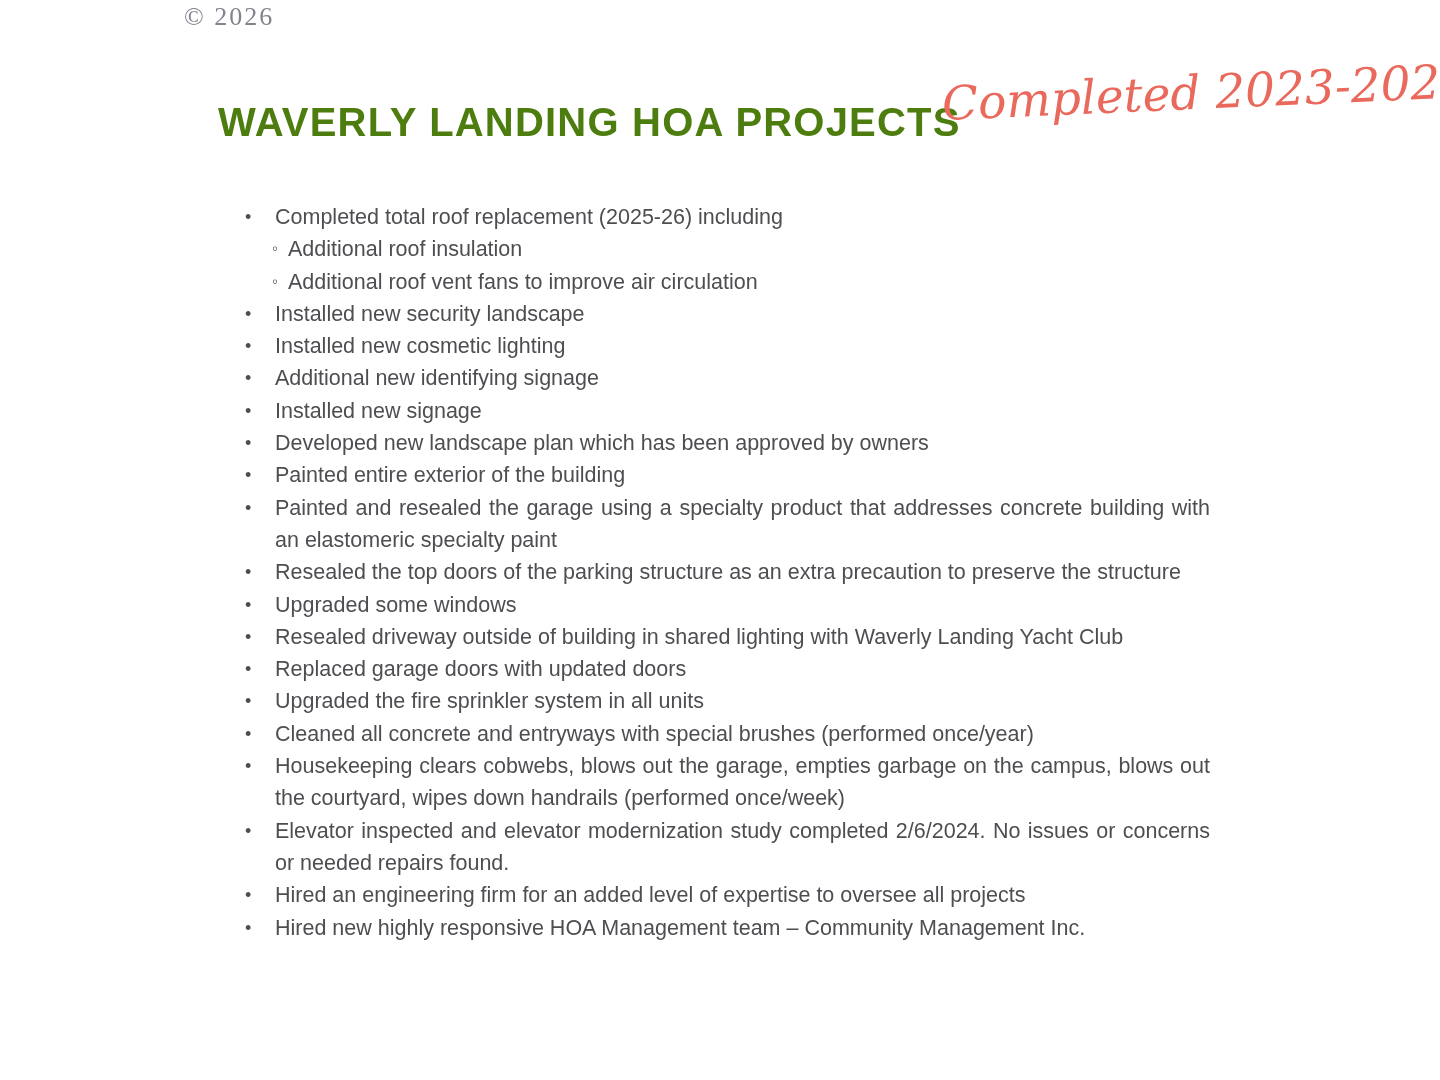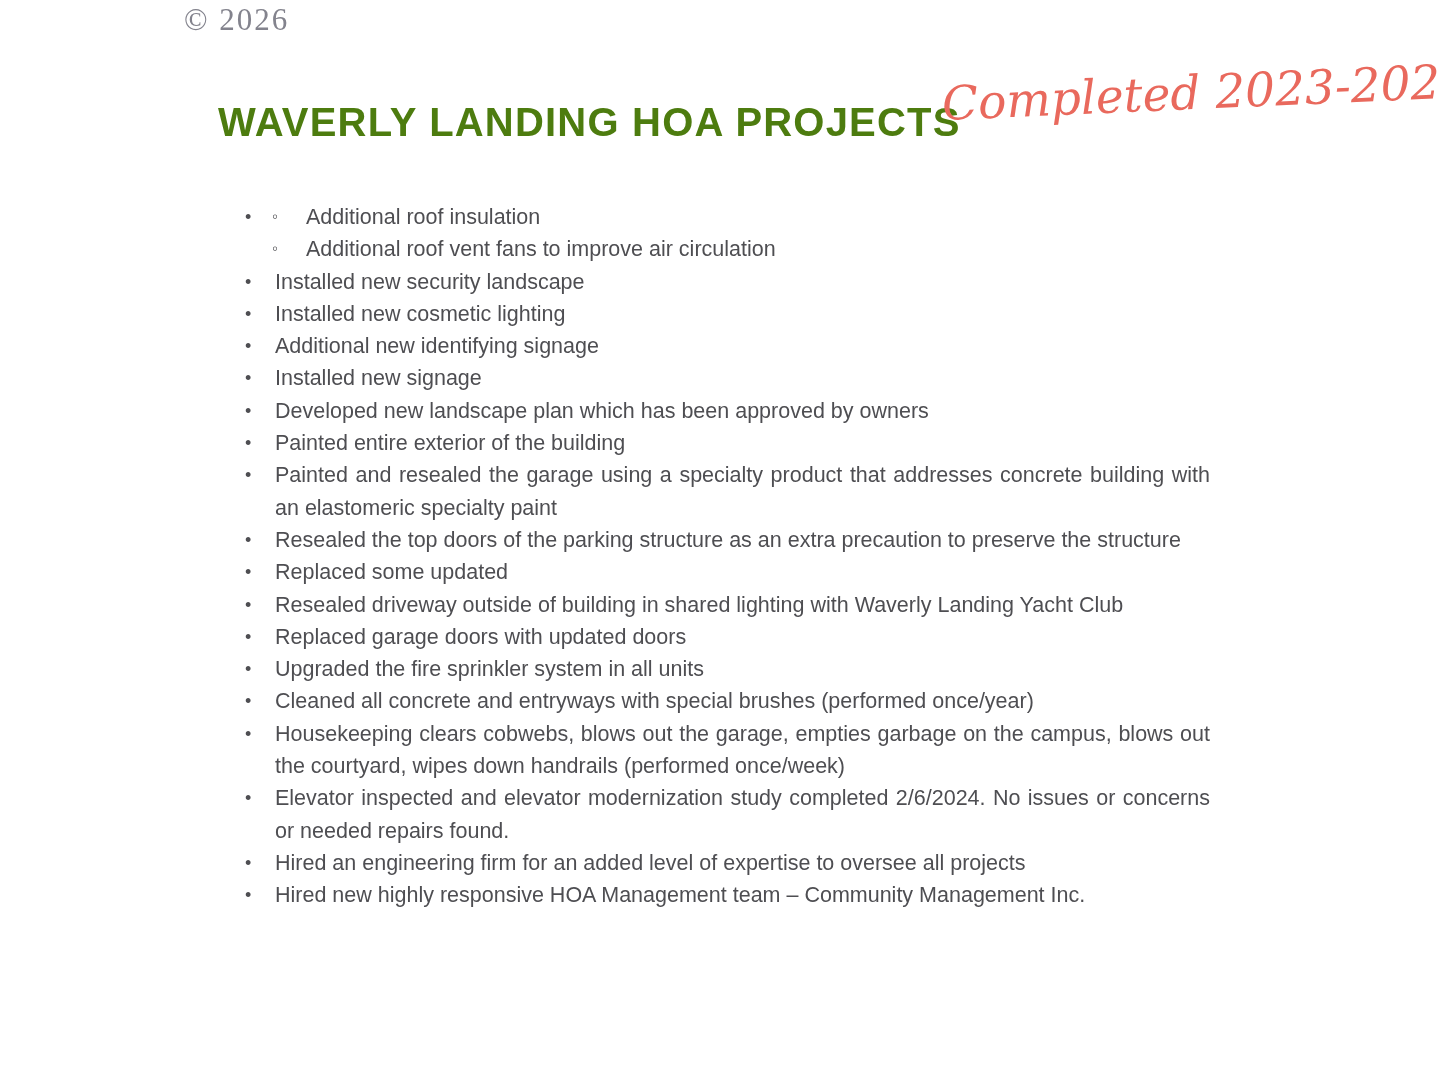--- a/index.html
+++ b/index.html
@@ -13,21 +13,21 @@
     height: 1080px;
     background: #ffffff;
     overflow: hidden;
     font-family: "Liberation Sans", sans-serif;
   }
   .copyright {
     position: absolute;
     left: 184px;
     top: 2px;
     font-family: "Liberation Serif", serif;
-    font-size: 31px;
+    font-size: 26px;
     letter-spacing: 2px;
     color: #83838d;
     white-space: nowrap;
   }
   .page-title {
     position: absolute;
     left: 218px;
     top: 100px;
     font-size: 40px;
     font-weight: 700;
@@ -83,40 +83,40 @@
     align-items: flex-start;
   }
   .submarker {
     flex: 0 0 16px;
     width: 16px;
     font-size: 17px;
     line-height: 32.3px;
   }
   .subtext {
     flex: 1;
-    margin-left: 18px;
   }
 </style>
 </head>
 <body>
 
 <div class="slide">
 
   <div class="copyright">© 2026</div>
 
   <div class="page-title">WAVERLY LANDING HOA PROJECTS</div>
 
   <div class="subtitle-script">Completed 2023-2026</div>
 
   <div class="projects-list">
     <ul class="plist">
 
       <li class="pitem">
         <span class="marker">•</span>
         <span class="itext">
+          <span>Completed total roof replacement (2025-26) including</span>
           <ul class="psublist">
             <li class="psubitem">
               <span class="submarker">◦</span>
               <span class="subtext">Additional roof insulation</span>
             </li>
             <li class="psubitem">
               <span class="submarker">◦</span>
               <span class="subtext">Additional roof vent fans to improve air circulation</span>
             </li>
           </ul>
@@ -158,21 +158,21 @@
         <span class="itext">Painted and resealed the garage using a specialty product that addresses concrete building with an elastomeric specialty paint</span>
       </li>
 
       <li class="pitem">
         <span class="marker">•</span>
         <span class="itext">Resealed the top doors of the parking structure as an extra precaution to preserve the structure</span>
       </li>
 
       <li class="pitem">
         <span class="marker">•</span>
-        <span class="itext">Replaced some updated</span>
+        <span class="itext">Upgraded some windows</span>
       </li>
 
       <li class="pitem">
         <span class="marker">•</span>
         <span class="itext">Resealed driveway outside of building in shared lighting with Waverly Landing Yacht Club</span>
       </li>
 
       <li class="pitem">
         <span class="marker">•</span>
         <span class="itext">Replaced garage doors with updated doors</span>

